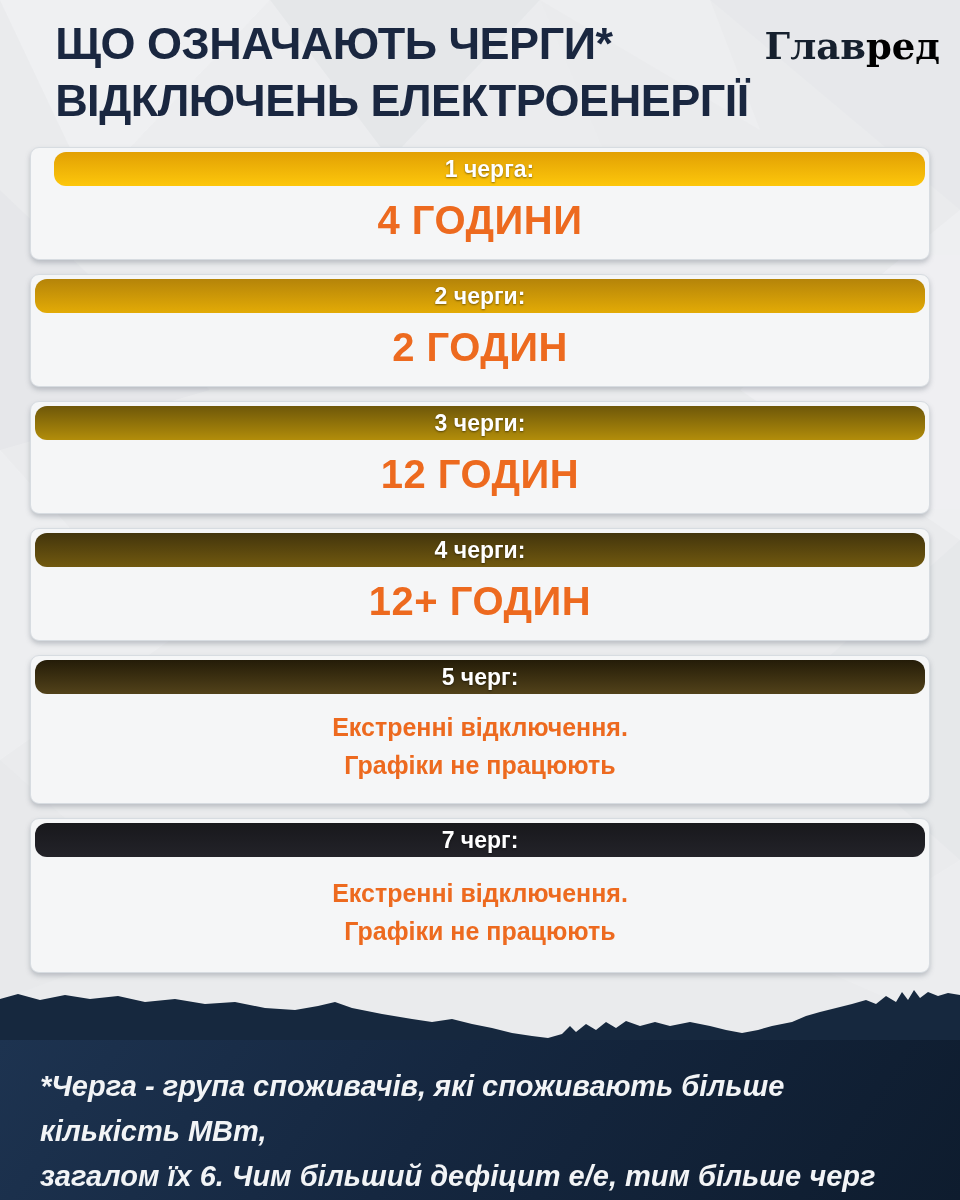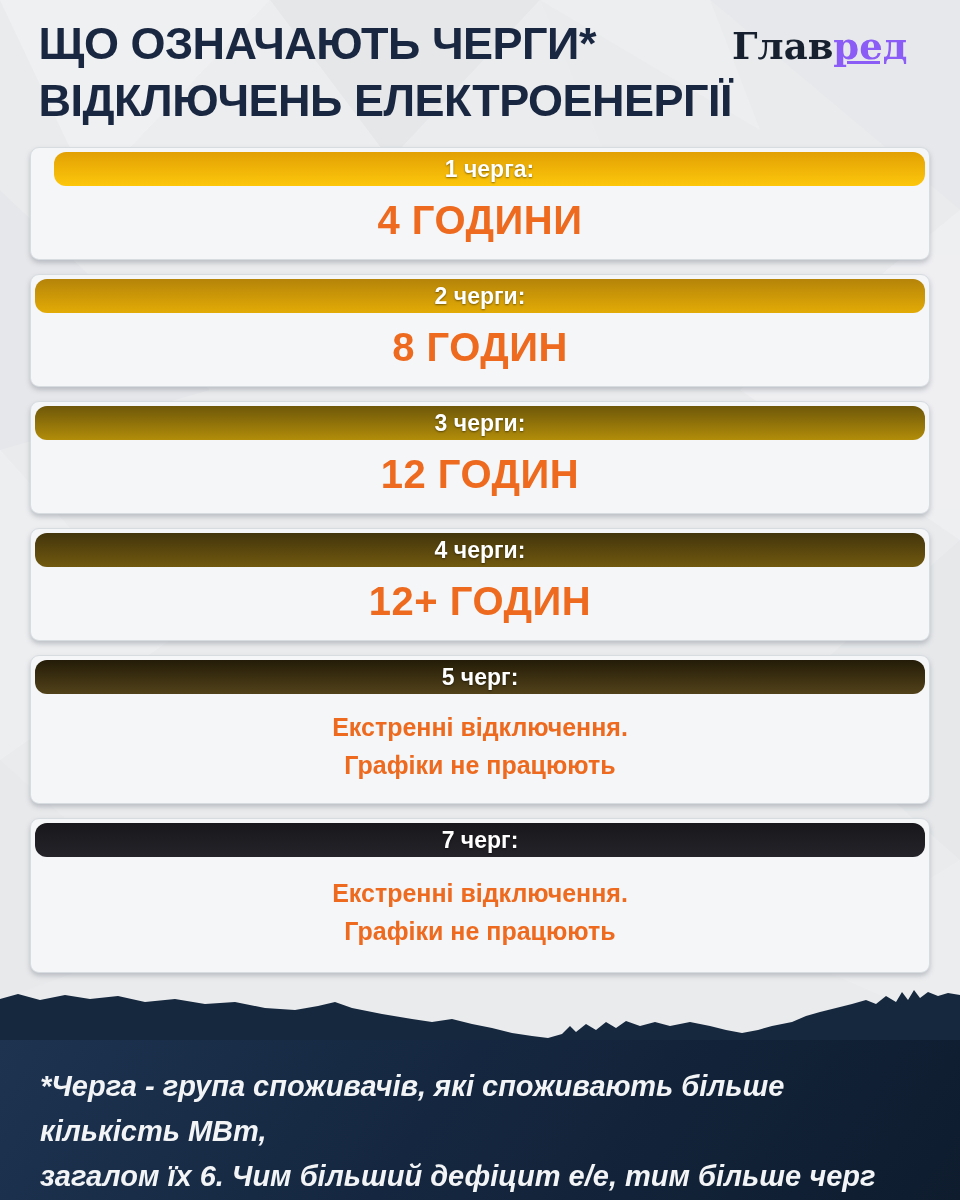--- a/index.html
+++ b/index.html
@@ -6,28 +6,28 @@
   body{
     width:960px;height:1200px;
     background:#eaebed;
     font-family:"Liberation Sans",sans-serif;
     position:relative;overflow:hidden;
   }
   .bg-texture{position:absolute;inset:0;z-index:0;}
   .content{position:relative;z-index:1;}
 
   
-  .header{display:flex;justify-content:center;align-items:flex-start;padding:16px 44px 0 30px;}
+  .header{display:flex;justify-content:flex-end;align-items:flex-start;padding:16px 20px 0 30px;gap:16px;}
   .title{
     margin:0;color:#1a2740;font-size:45px;line-height:1.26;
     font-weight:bold;letter-spacing:-0.5px;
   }
   .logo{font-family:"DejaVu Serif",serif;font-weight:bold;font-size:37px;margin-top:8px;white-space:nowrap;}
   .logo .dark{color:#16202e;}
-  .logo .orange{color:#8b5cf6;text-decoration:underline;}
+  .logo .orange{color:#000000;}
 
   
   .cards{margin:18px 30px 0 30px;}
   .card{
     background:#f5f6f7;
     border:1px solid #d7dce1;
     border-radius:9px;
     box-shadow:0 3px 5px rgba(100,110,120,.35);
     margin-bottom:14px;
     padding:4px;
@@ -105,21 +105,21 @@
       <div class="bar" style="background: linear-gradient(rgb(226, 160, 4), rgb(253, 199, 11)); margin-left: 19px;">1 черга:</div>
       <div class="value">
         <span class="line">4 ГОДИНИ</span>
         <span class="line"></span>
       </div>
     </div>
 
     <div class="card">
       <div class="bar" style="background: linear-gradient(rgb(181, 132, 9), rgb(227, 171, 6));">2 черги:</div>
       <div class="value">
-        <span class="line">8 ГОДИН</span>
+        <span class="line">2 ГОДИН</span>
         <span class="line"></span>
       </div>
     </div>
 
     <div class="card">
       <div class="bar" style="background: linear-gradient(rgb(110, 87, 9), rgb(178, 141, 10));">3 черги:</div>
       <div class="value">
         <span class="line">12 ГОДИН</span>
         <span class="line"></span>
       </div>

